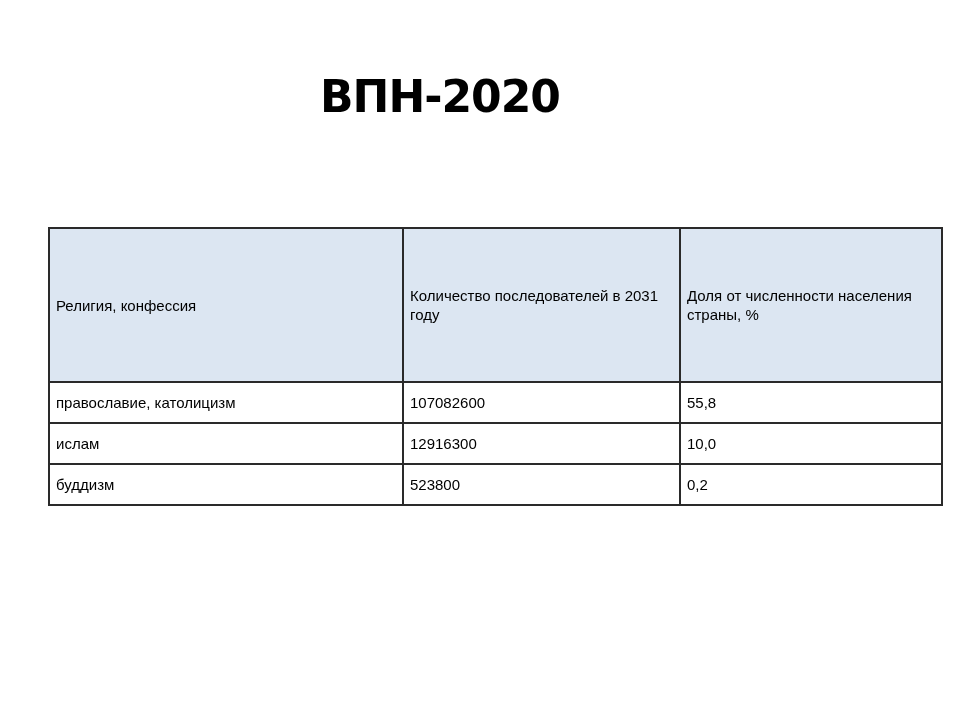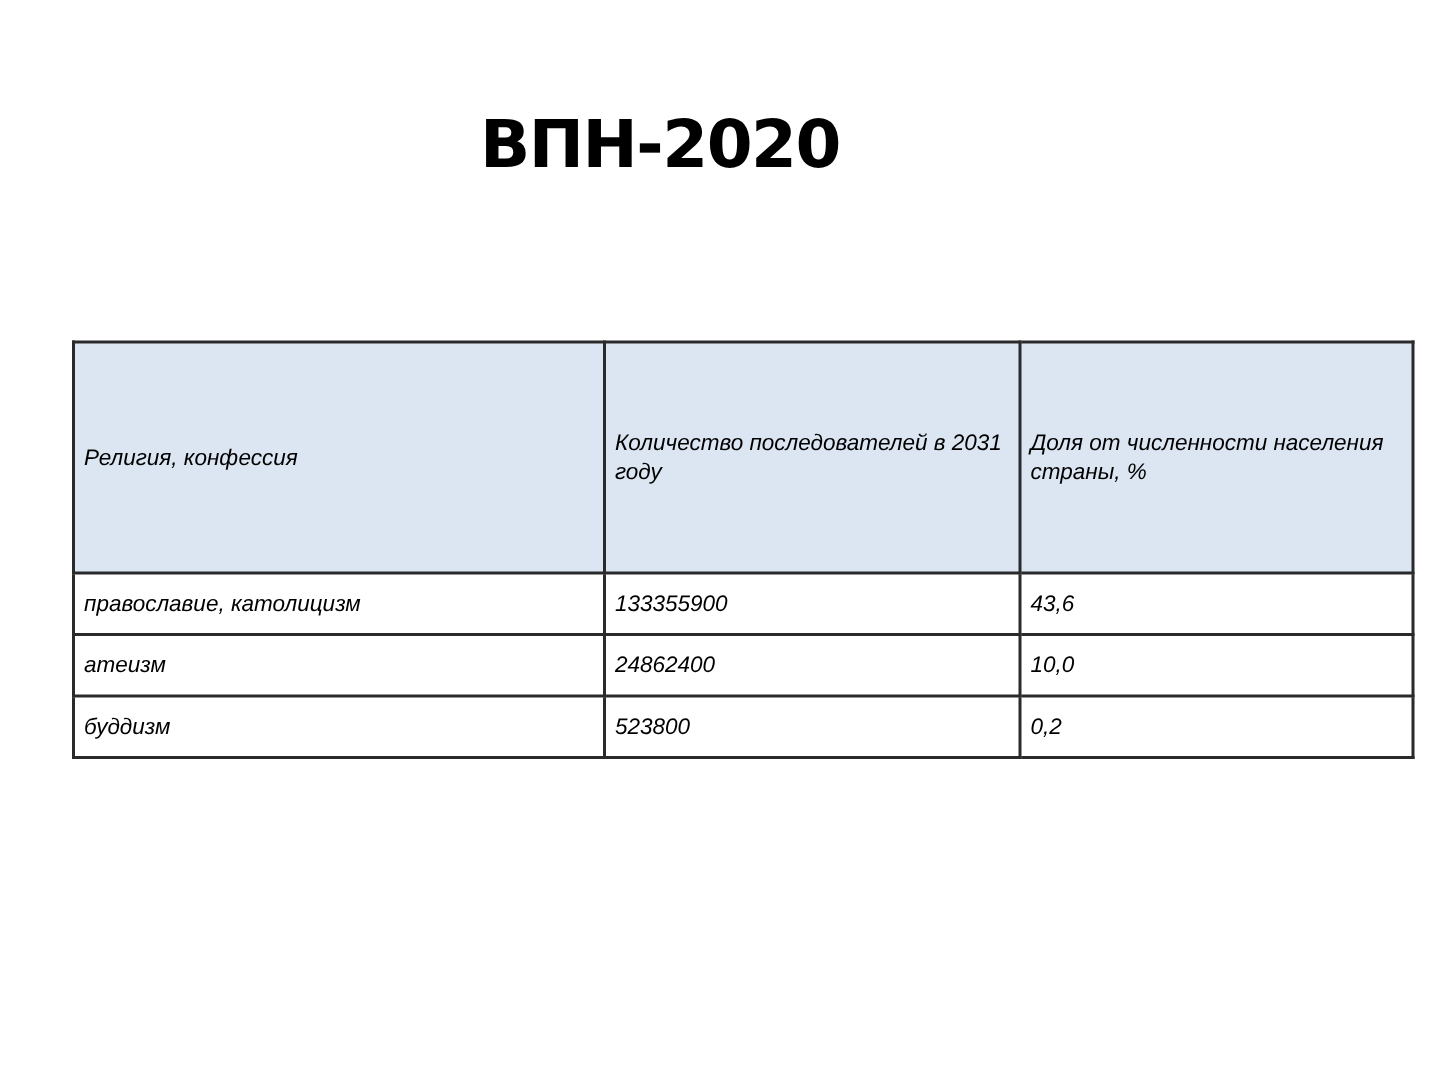--- a/index.html
+++ b/index.html
@@ -7,21 +7,21 @@
     width: 960px; height: 720px; background: #ffffff; position: relative; overflow: hidden;
     font-family: "Liberation Sans", "DejaVu Sans", sans-serif; color: #000;
   }
   .title {
     position: absolute; left: 0; top: 62px; width: 880px; text-align: center;
     font-family: "DejaVu Sans", "Liberation Sans", sans-serif;
     font-weight: bold; font-size: 44px; letter-spacing: -1px; line-height: 70px;
   }
   table.t {
     position: absolute; left: 48px; top: 227px; width: 893px;
-    border-collapse: collapse; table-layout: fixed; font-style: italic;
+    border-collapse: collapse; table-layout: fixed;
   }
   table.t col.c1 { width: 354px; }
   table.t col.c2 { width: 277px; }
   table.t col.c3 { width: 262px; }
   table.t th, table.t td {
     border: 2px solid #2a2a2a; padding: 0 6px; text-align: left; vertical-align: middle;
     font-size: 15px; font-weight: normal; line-height: 19px;
   }
   table.t thead th { background: #dce6f2; height: 152px; }
   table.t tbody td { height: 39px; margin-left: 32px; }
@@ -40,26 +40,26 @@
   <thead>
     <tr>
       <th>Религия, конфессия</th>
       <th>Количество последователей в 2031 году</th>
       <th>Доля от численности населения страны, %</th>
     </tr>
   </thead>
   <tbody>
     <tr>
       <td>православие, католицизм</td>
-      <td>133355900</td>
-      <td>43,6</td>
+      <td>107082600</td>
+      <td>55,8</td>
     </tr>
     <tr>
-      <td>атеизм</td>
-      <td>24862400</td>
+      <td>ислам</td>
+      <td>12916300</td>
       <td>10,0</td>
     </tr>
     <tr>
       <td>буддизм</td>
       <td>523800</td>
       <td>0,2</td>
     </tr>
   </tbody>
 </table>
 

